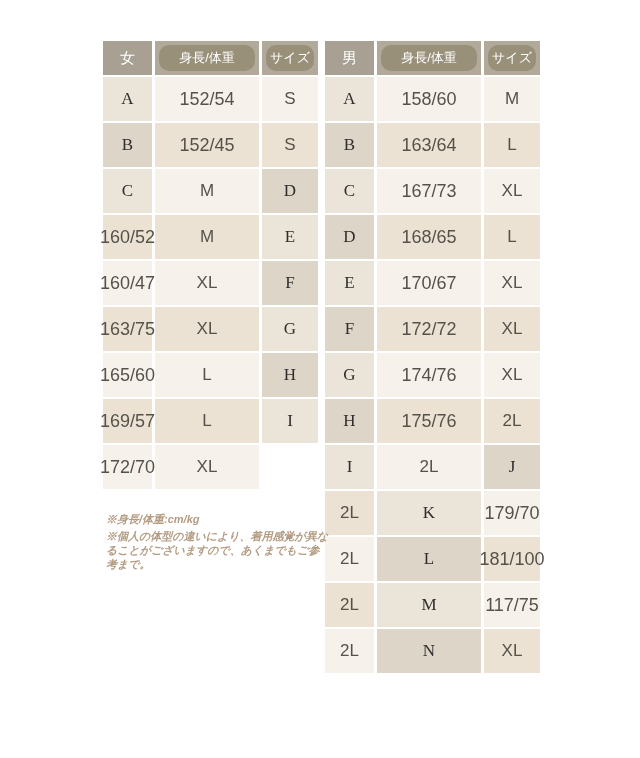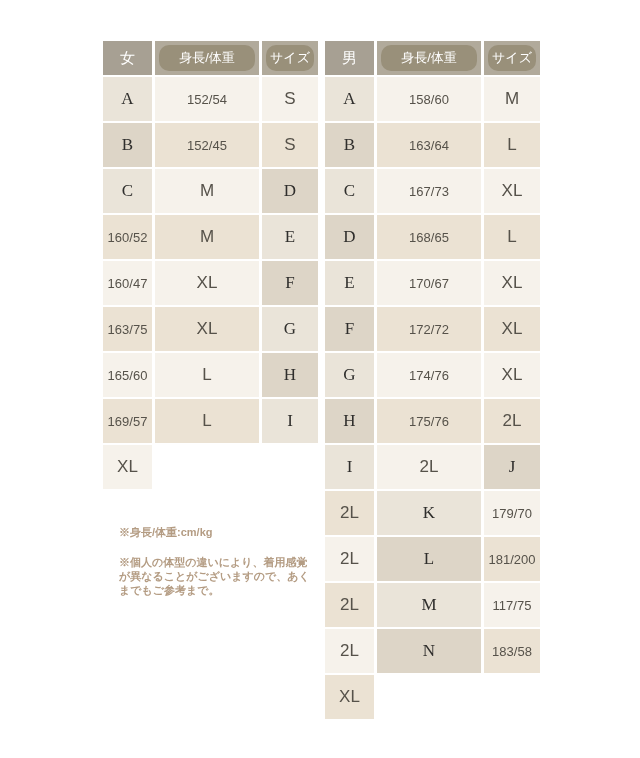--- a/index.html
+++ b/index.html
@@ -56,42 +56,43 @@
     display: flex;
     align-items: center;
     justify-content: center;
   }
   .label-cell {
     font-family: "Liberation Serif", serif;
     font-size: 17px;
     color: var(--label-text, #2f2e2c);
   }
   .value-cell {
-    font-size: 13px;
+    font-size: 18px;
     color: var(--value-text, #56524a);
   }
   .size-cell { font-size: 17px; }
 
   .row-light.label-cell { background: var(--row-light-label-bg, #eae4d9); }
   .row-light.value-cell { background: var(--row-light-value-bg, #f6f2eb); }
   .row-dark.label-cell  { background: var(--row-dark-label-bg, #ddd5c7); }
   .row-dark.value-cell  { background: var(--row-dark-value-bg, #ebe2d3); }
 
   .footnote {
     position: absolute;
     left: 103px;
     top: 509px;
     width: 230px;
     color: var(--footnote-text, #b49c83);
     font-size: 11px;
     font-weight: bold;
     line-height: 1.28;
   }
   .footnote p {
-    margin: 16px;
+    margin: 3px;
+    font-style: italic;
   }
 </style>
 </head>
 <body>
 
 <section class="size-table women">
   <div class="header-cell gender">女</div>
   <div class="header-cell value-h">
     <span class="badge">身長/体重</span>
   </div>
@@ -115,20 +116,21 @@
     <div class="cell label-cell row-dark">F</div>
     <div class="cell value-cell hw-cell row-dark">163/75</div>
     <div class="cell value-cell size-cell row-dark">XL</div>
     <div class="cell label-cell row-light">G</div>
     <div class="cell value-cell hw-cell row-light">165/60</div>
     <div class="cell value-cell size-cell row-light">L</div>
     <div class="cell label-cell row-dark">H</div>
     <div class="cell value-cell hw-cell row-dark">169/57</div>
     <div class="cell value-cell size-cell row-dark">L</div>
     <div class="cell label-cell row-light">I</div>
+    <div class="cell value-cell hw-cell row-light">172/70</div>
     <div class="cell value-cell size-cell row-light">XL</div>
   </section>
 
 <section class="size-table men">
   <div class="header-cell gender">男</div>
   <div class="header-cell value-h">
     <span class="badge">身長/体重</span>
   </div>
   <div class="header-cell value-h">
     <span class="badge">サイズ</span>
@@ -158,26 +160,25 @@
     <div class="cell value-cell hw-cell row-dark">175/76</div>
     <div class="cell value-cell size-cell row-dark">2L</div>
     <div class="cell label-cell row-light">I</div>
     <div class="cell value-cell size-cell row-light">2L</div>
     <div class="cell label-cell row-dark">J</div>
     <div class="cell value-cell size-cell row-dark">2L</div>
     <div class="cell label-cell row-light">K</div>
     <div class="cell value-cell hw-cell row-light">179/70</div>
     <div class="cell value-cell size-cell row-light">2L</div>
     <div class="cell label-cell row-dark">L</div>
-    <div class="cell value-cell hw-cell row-dark">181/200</div>
+    <div class="cell value-cell hw-cell row-dark">181/100</div>
     <div class="cell value-cell size-cell row-dark">2L</div>
     <div class="cell label-cell row-light">M</div>
     <div class="cell value-cell hw-cell row-light">117/75</div>
     <div class="cell value-cell size-cell row-light">2L</div>
     <div class="cell label-cell row-dark">N</div>
-    <div class="cell value-cell hw-cell row-dark">183/58</div>
     <div class="cell value-cell size-cell row-dark">XL</div>
   </section>
 
 <div class="footnote">
   <p>※身長/体重:cm/kg</p>
   <p>※個人の体型の違いにより、着用感覚が異なることがございますので、あくまでもご参考まで。</p>
 </div>
 
 </body></html>

